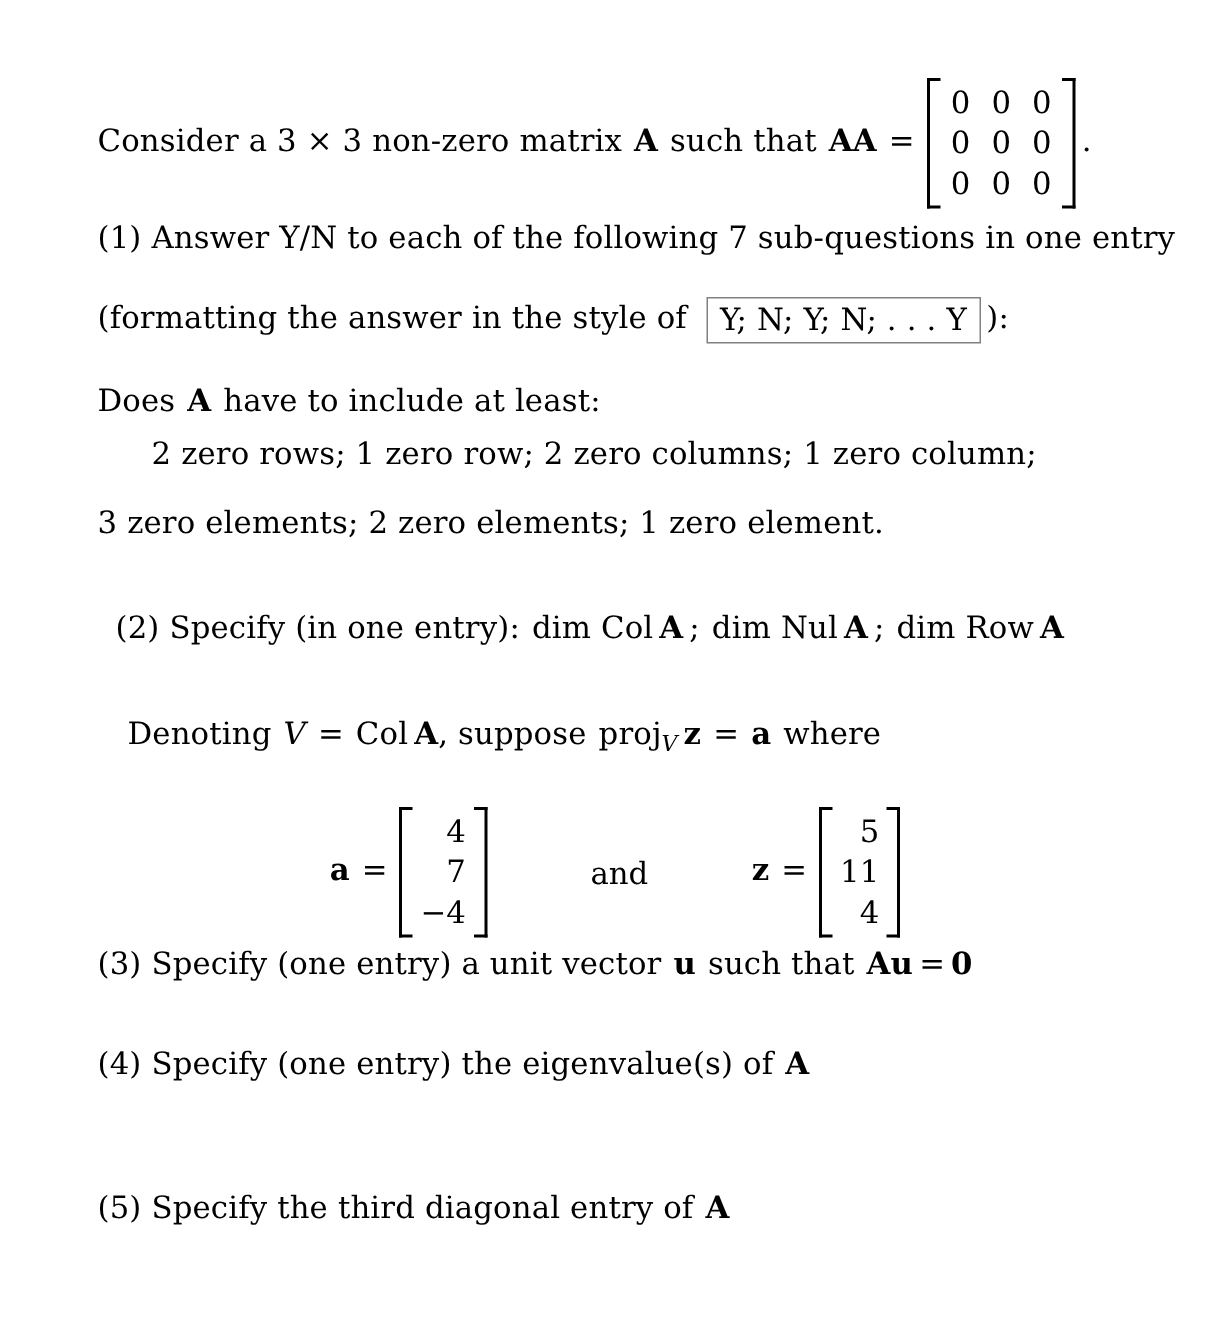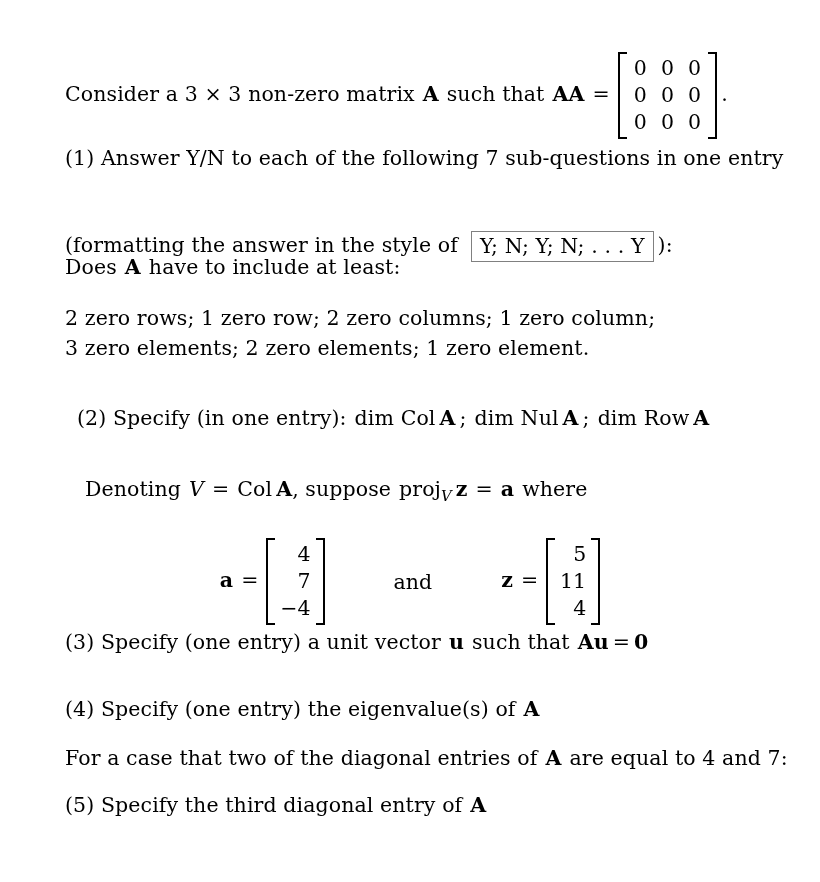--- a/index.html
+++ b/index.html
@@ -124,29 +124,29 @@
           <td>0</td>
           <td>0</td>
           <td>0</td>
         </tr>
       </tbody>
         </table></span><span class="thin"></span><span>.</span>
   </div>
 
   <div class="line" style="top:148px;">(1) Answer Y/N to each of the following 7 sub-questions in one entry</div>
 
-  <div class="line" style="top:198px;margin-top:33px;">
+  <div class="line" style="top:198px;">
     <span>(formatting the answer in the style of</span><span class="wide"></span><span class="answerbox">Y; N; Y; N; . . . Y</span><span class="thin"></span><span>):</span>
   </div>
 
   <div class="line" style="top:257px;">
     <span>Does</span><span class="med"></span><span class="bf">A</span><span class="med"></span><span>have to include at least:</span>
   </div>
 
-  <div class="line" style="top:308px;">2 zero rows; 1 zero row; 2 zero columns; 1 zero column;</div>
+  <div class="line" style="top:292px;margin-left:36px;">2 zero rows; 1 zero row; 2 zero columns; 1 zero column;</div>
   <div class="line" style="top:338px;">3 zero elements; 2 zero elements; 1 zero element.</div>
 
   <div class="line" style="top:408px;margin-left:12px;">
     <span>(2) Specify (in one entry):</span><span class="med"></span><span class="op">dim Col</span><span class="thin"></span><span class="bf">A</span><span class="thin"></span><span>;</span><span class="med"></span><span class="op">dim Nul</span><span class="thin"></span><span class="bf">A</span><span class="thin"></span><span>;</span><span class="med"></span><span class="op">dim Row</span><span class="thin"></span><span class="bf">A</span>
   </div>
 
   <div class="line" style="top:479px;margin-left:20px;">
     <span>Denoting</span><span class="med"></span><span class="sym">V</span><span class="med"></span><span>=</span><span class="med"></span><span class="op">Col</span><span class="thin"></span><span class="bf">A</span><span>, suppose</span><span class="med"></span><span class="op">proj</span><sub class="ital">V</sub><span class="thin"></span><span class="bf">z</span><span class="med"></span><span>=</span><span class="med"></span><span class="bf">a</span><span class="med"></span><span>where</span>
   </div>
 
@@ -187,21 +187,18 @@
   </div>
 
   <div class="line" style="top:632px;">
     <span>(3) Specify (one entry) a unit vector</span><span class="med"></span><span class="bf">u</span><span class="med"></span><span>such that</span><span class="med"></span><span class="bf">A</span><span class="bf">u</span><span class="thin"></span><span>=</span><span class="thin"></span><span class="bf">0</span>
   </div>
 
   <div class="line" style="top:678px;margin-top:21px;">
     <span>(4) Specify (one entry) the eigenvalue(s) of</span><span class="med"></span><span class="bf">A</span>
   </div>
 
-  <div class="line" style="top:748px;">
-    <span>For a case that two of the diagonal entries of</span><span class="med"></span><span class="bf">A</span><span class="med"></span><span>are equal to 4 and 7:</span>
-  </div>
 
   <div class="line" style="top:795px;">
     <span>(5) Specify the third diagonal entry of</span><span class="med"></span><span class="bf">A</span>
   </div>
 
 </div>
 
 </body></html>

